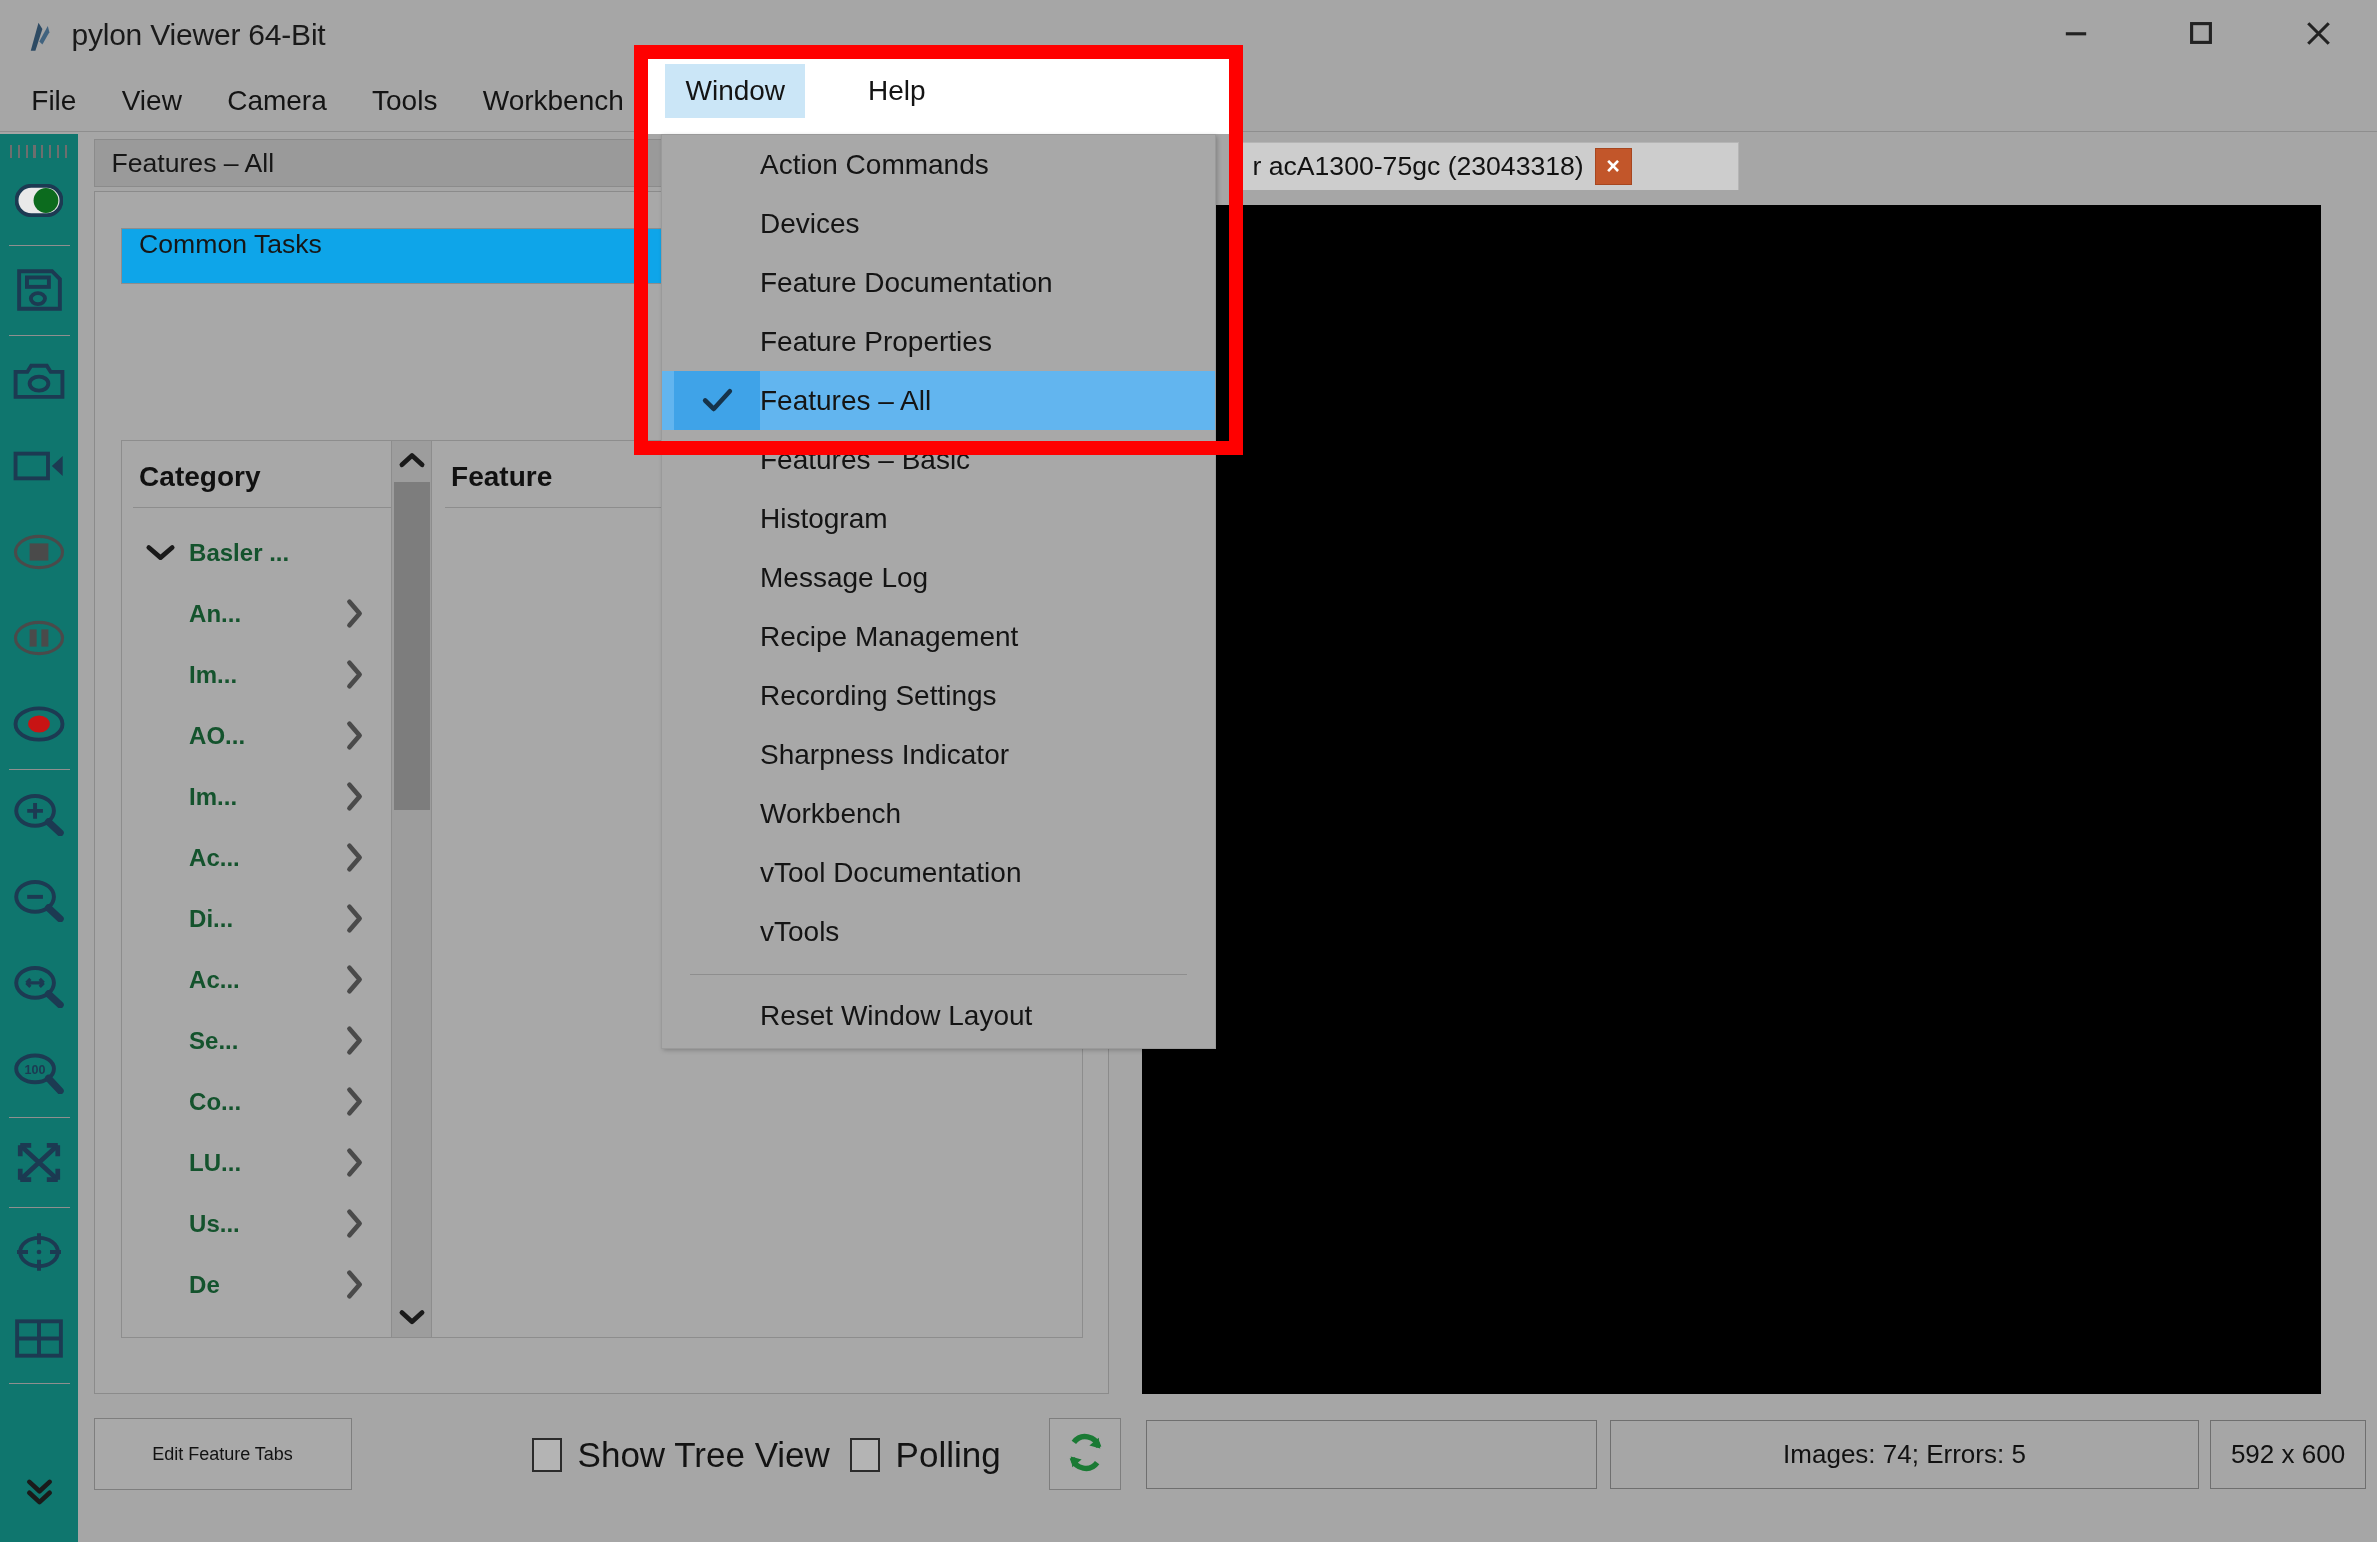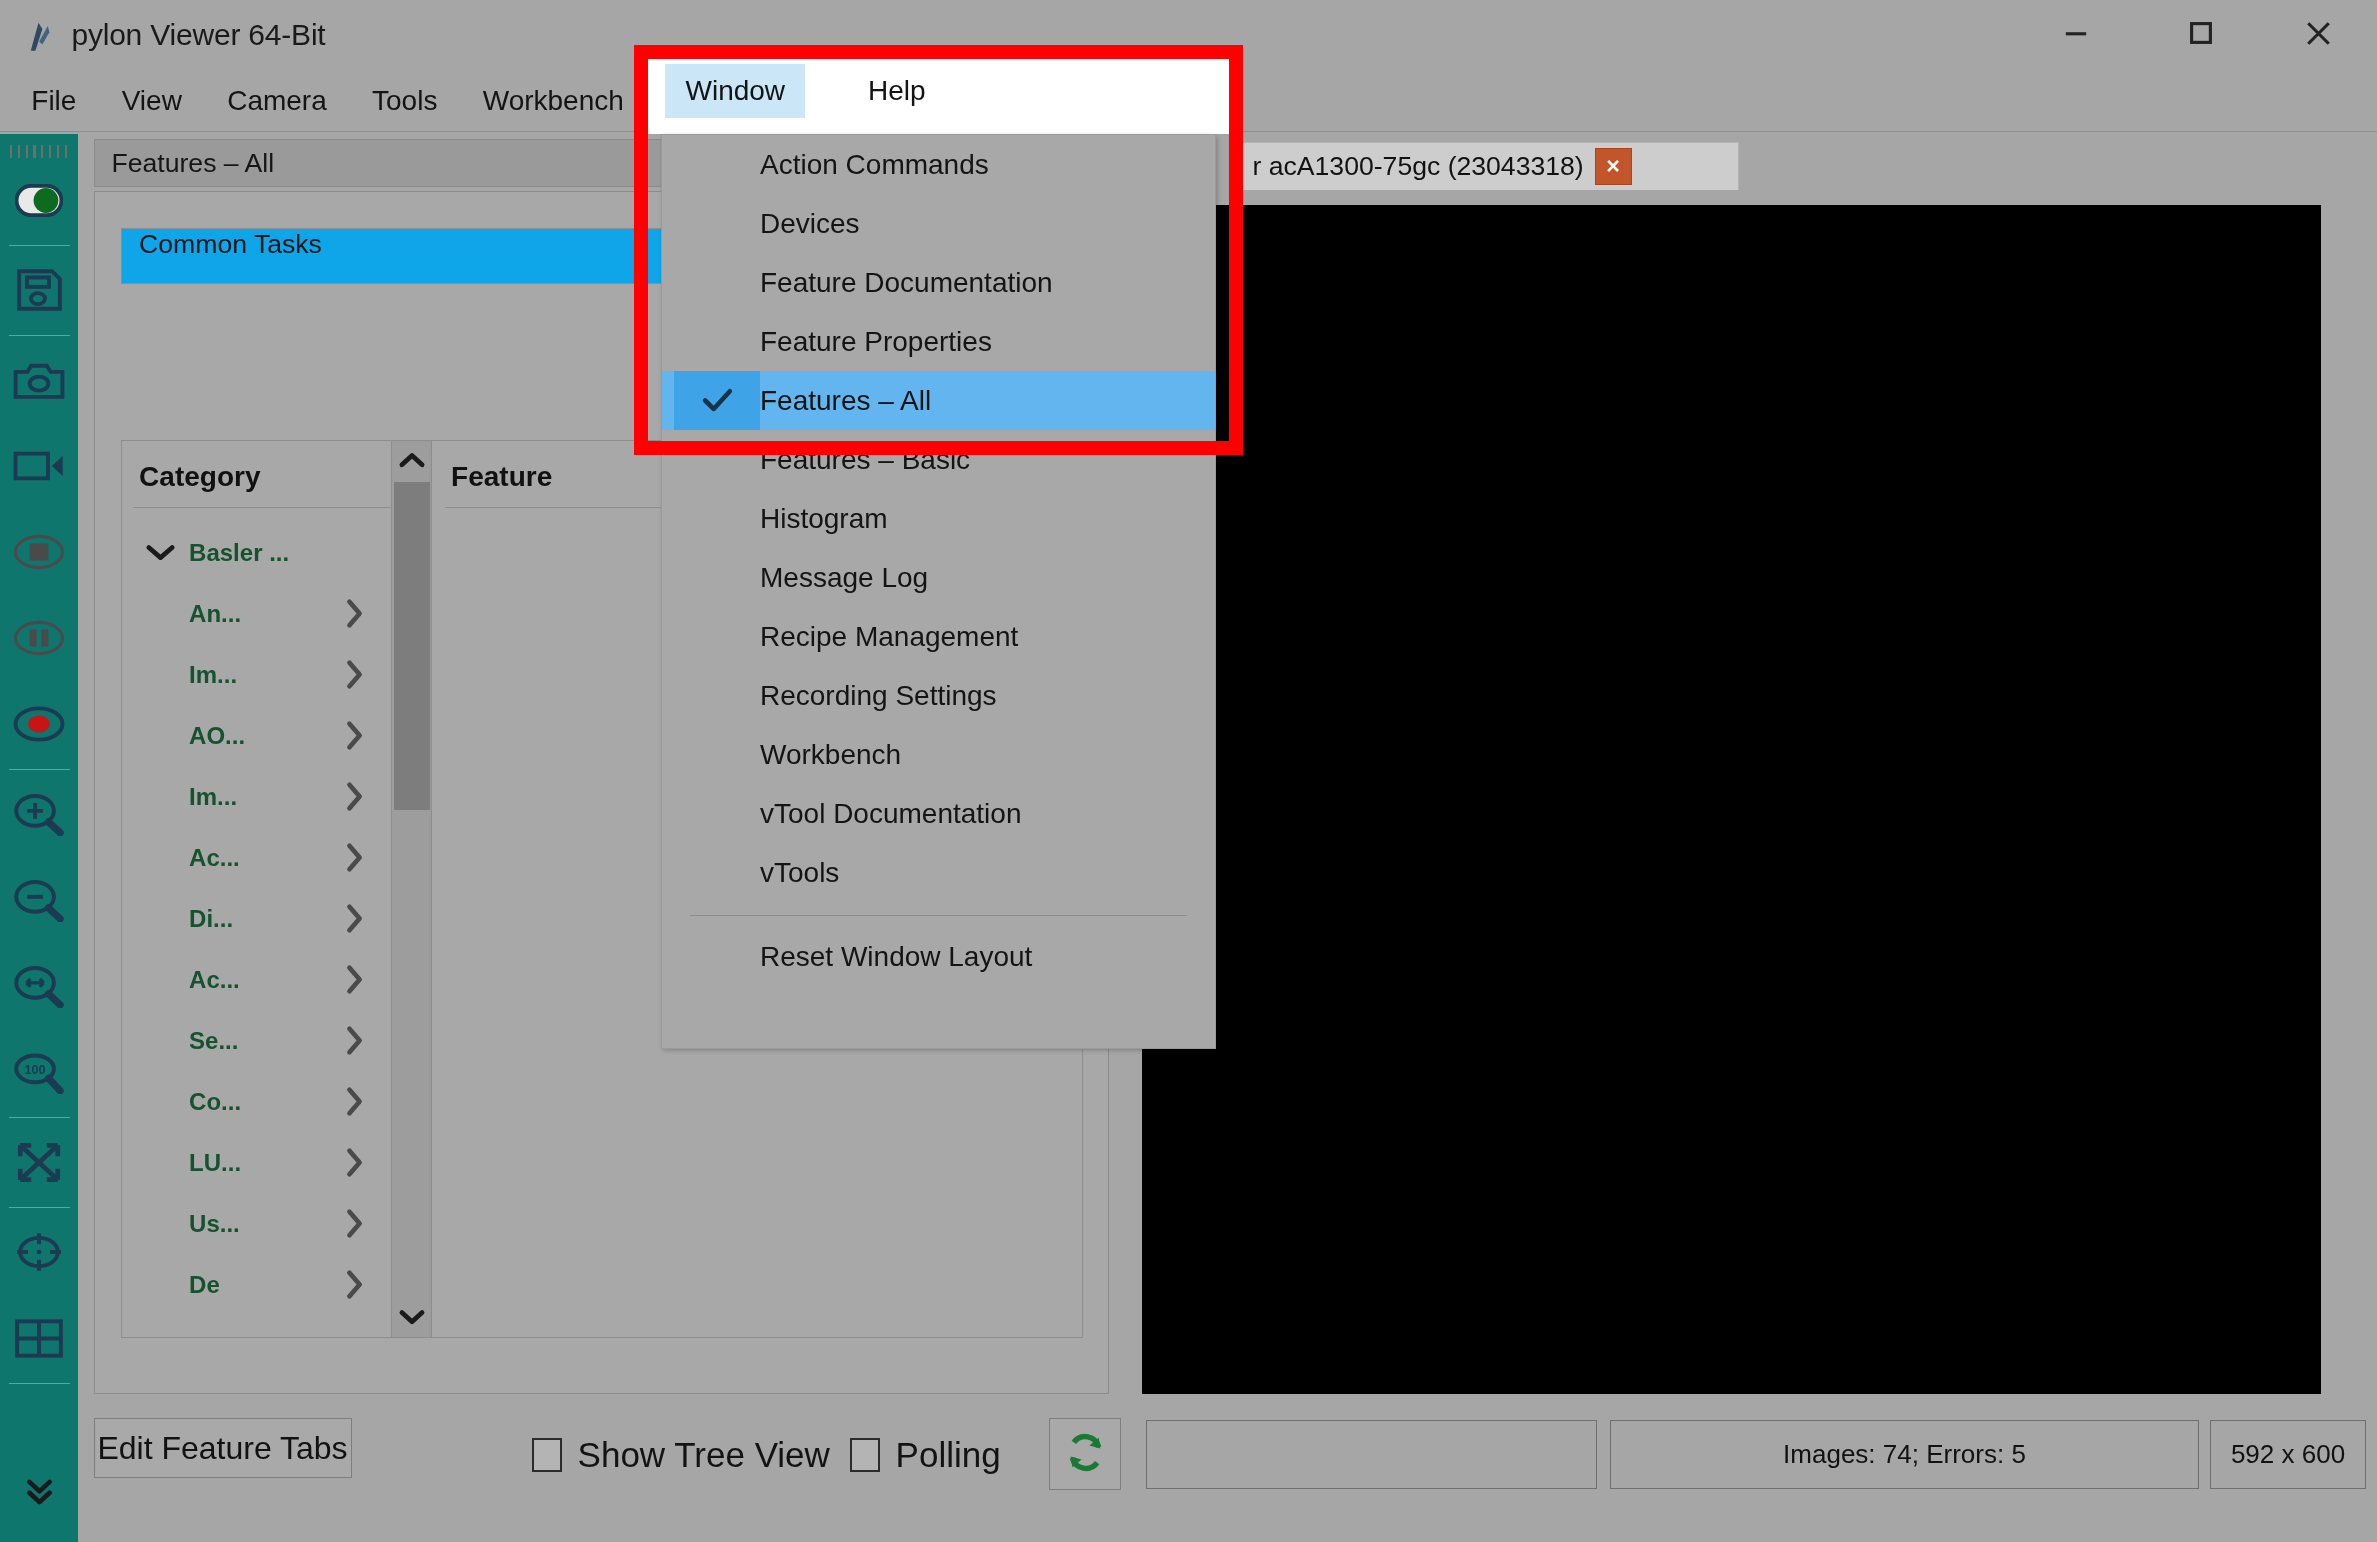--- a/index.html
+++ b/index.html
@@ -139,24 +139,24 @@
   }
   .tree-row .chev-right { width: 47px; display: flex; justify-content: flex-start; }
   .tree-row.child { padding-left: 67px; }
   #tree-rows { position: absolute; left: 0; top: 81px; width: 269px; }
 
   
   #bottom-bar {
     position: absolute; left: 81px; top: 1418px; width: 2296px; height: 86px;
   }
   #edit-feature-tabs {
-    position: absolute; left: 12.5px; top: 0; width: 258px; height: 60px;
+    position: absolute; left: 12.5px; top: 0; width: 258px; height: 72px;
     background: #a9a9a9; border: 0.8px solid #7e7e7e;
     display: flex; align-items: center; justify-content: center;
-    font-size: 32px; color: #121212;
+    font-size: 18px; color: #121212;
   }
   .chk-group {
     position: absolute; top: 17px; display: flex; align-items: center;
   }
   #chk-treeview { left: 451px; }
   #chk-polling { left: 769px; }
   .chkbox {
     width: 30px; height: 34px; background: #b4b4b4;
     border: 2.3px solid #2b2b2b;
   }
@@ -630,20 +630,24 @@
     <div class="mi">
       <span class="mi-check"></span>
       <span class="mi-label">Recipe Management</span>
     </div>
     <div class="mi">
       <span class="mi-check"></span>
       <span class="mi-label">Recording Settings</span>
     </div>
     <div class="mi">
       <span class="mi-check"></span>
+      <span class="mi-label">Sharpness Indicator</span>
+    </div>
+    <div class="mi">
+      <span class="mi-check"></span>
       <span class="mi-label">Workbench</span>
     </div>
     <div class="mi">
       <span class="mi-check"></span>
       <span class="mi-label">vTool Documentation</span>
     </div>
     <div class="mi">
       <span class="mi-check"></span>
       <span class="mi-label">vTools</span>
     </div>

